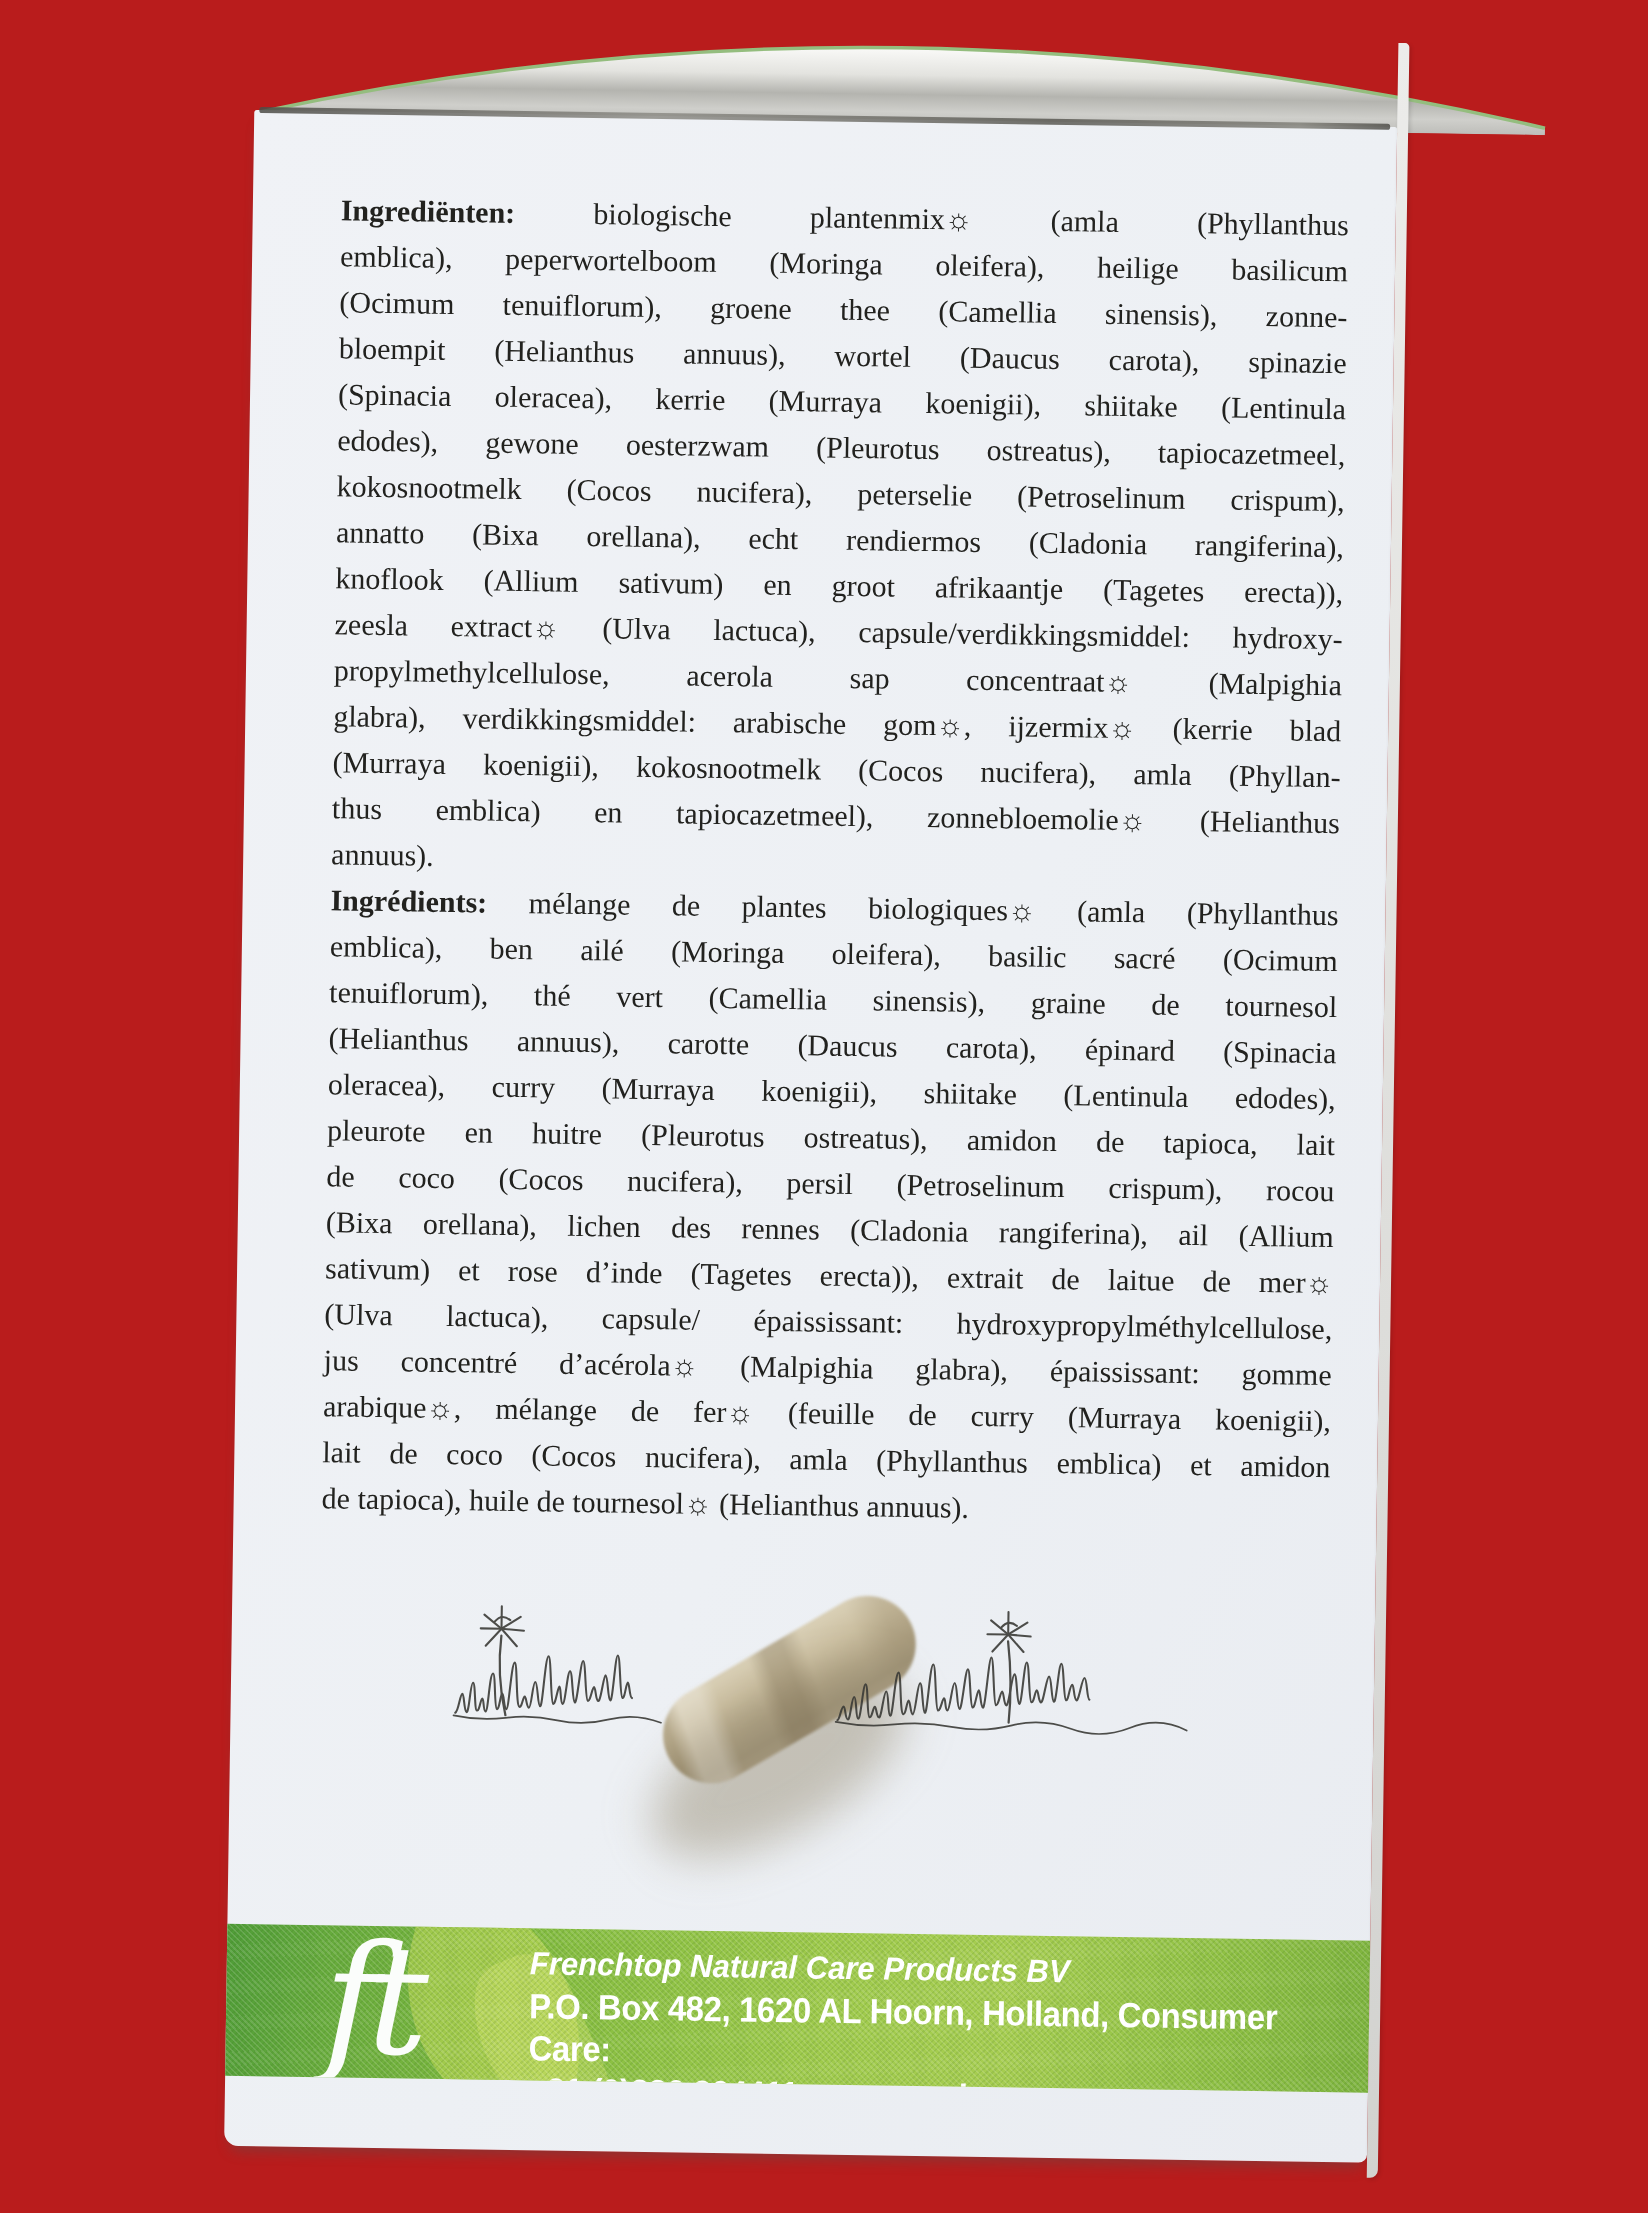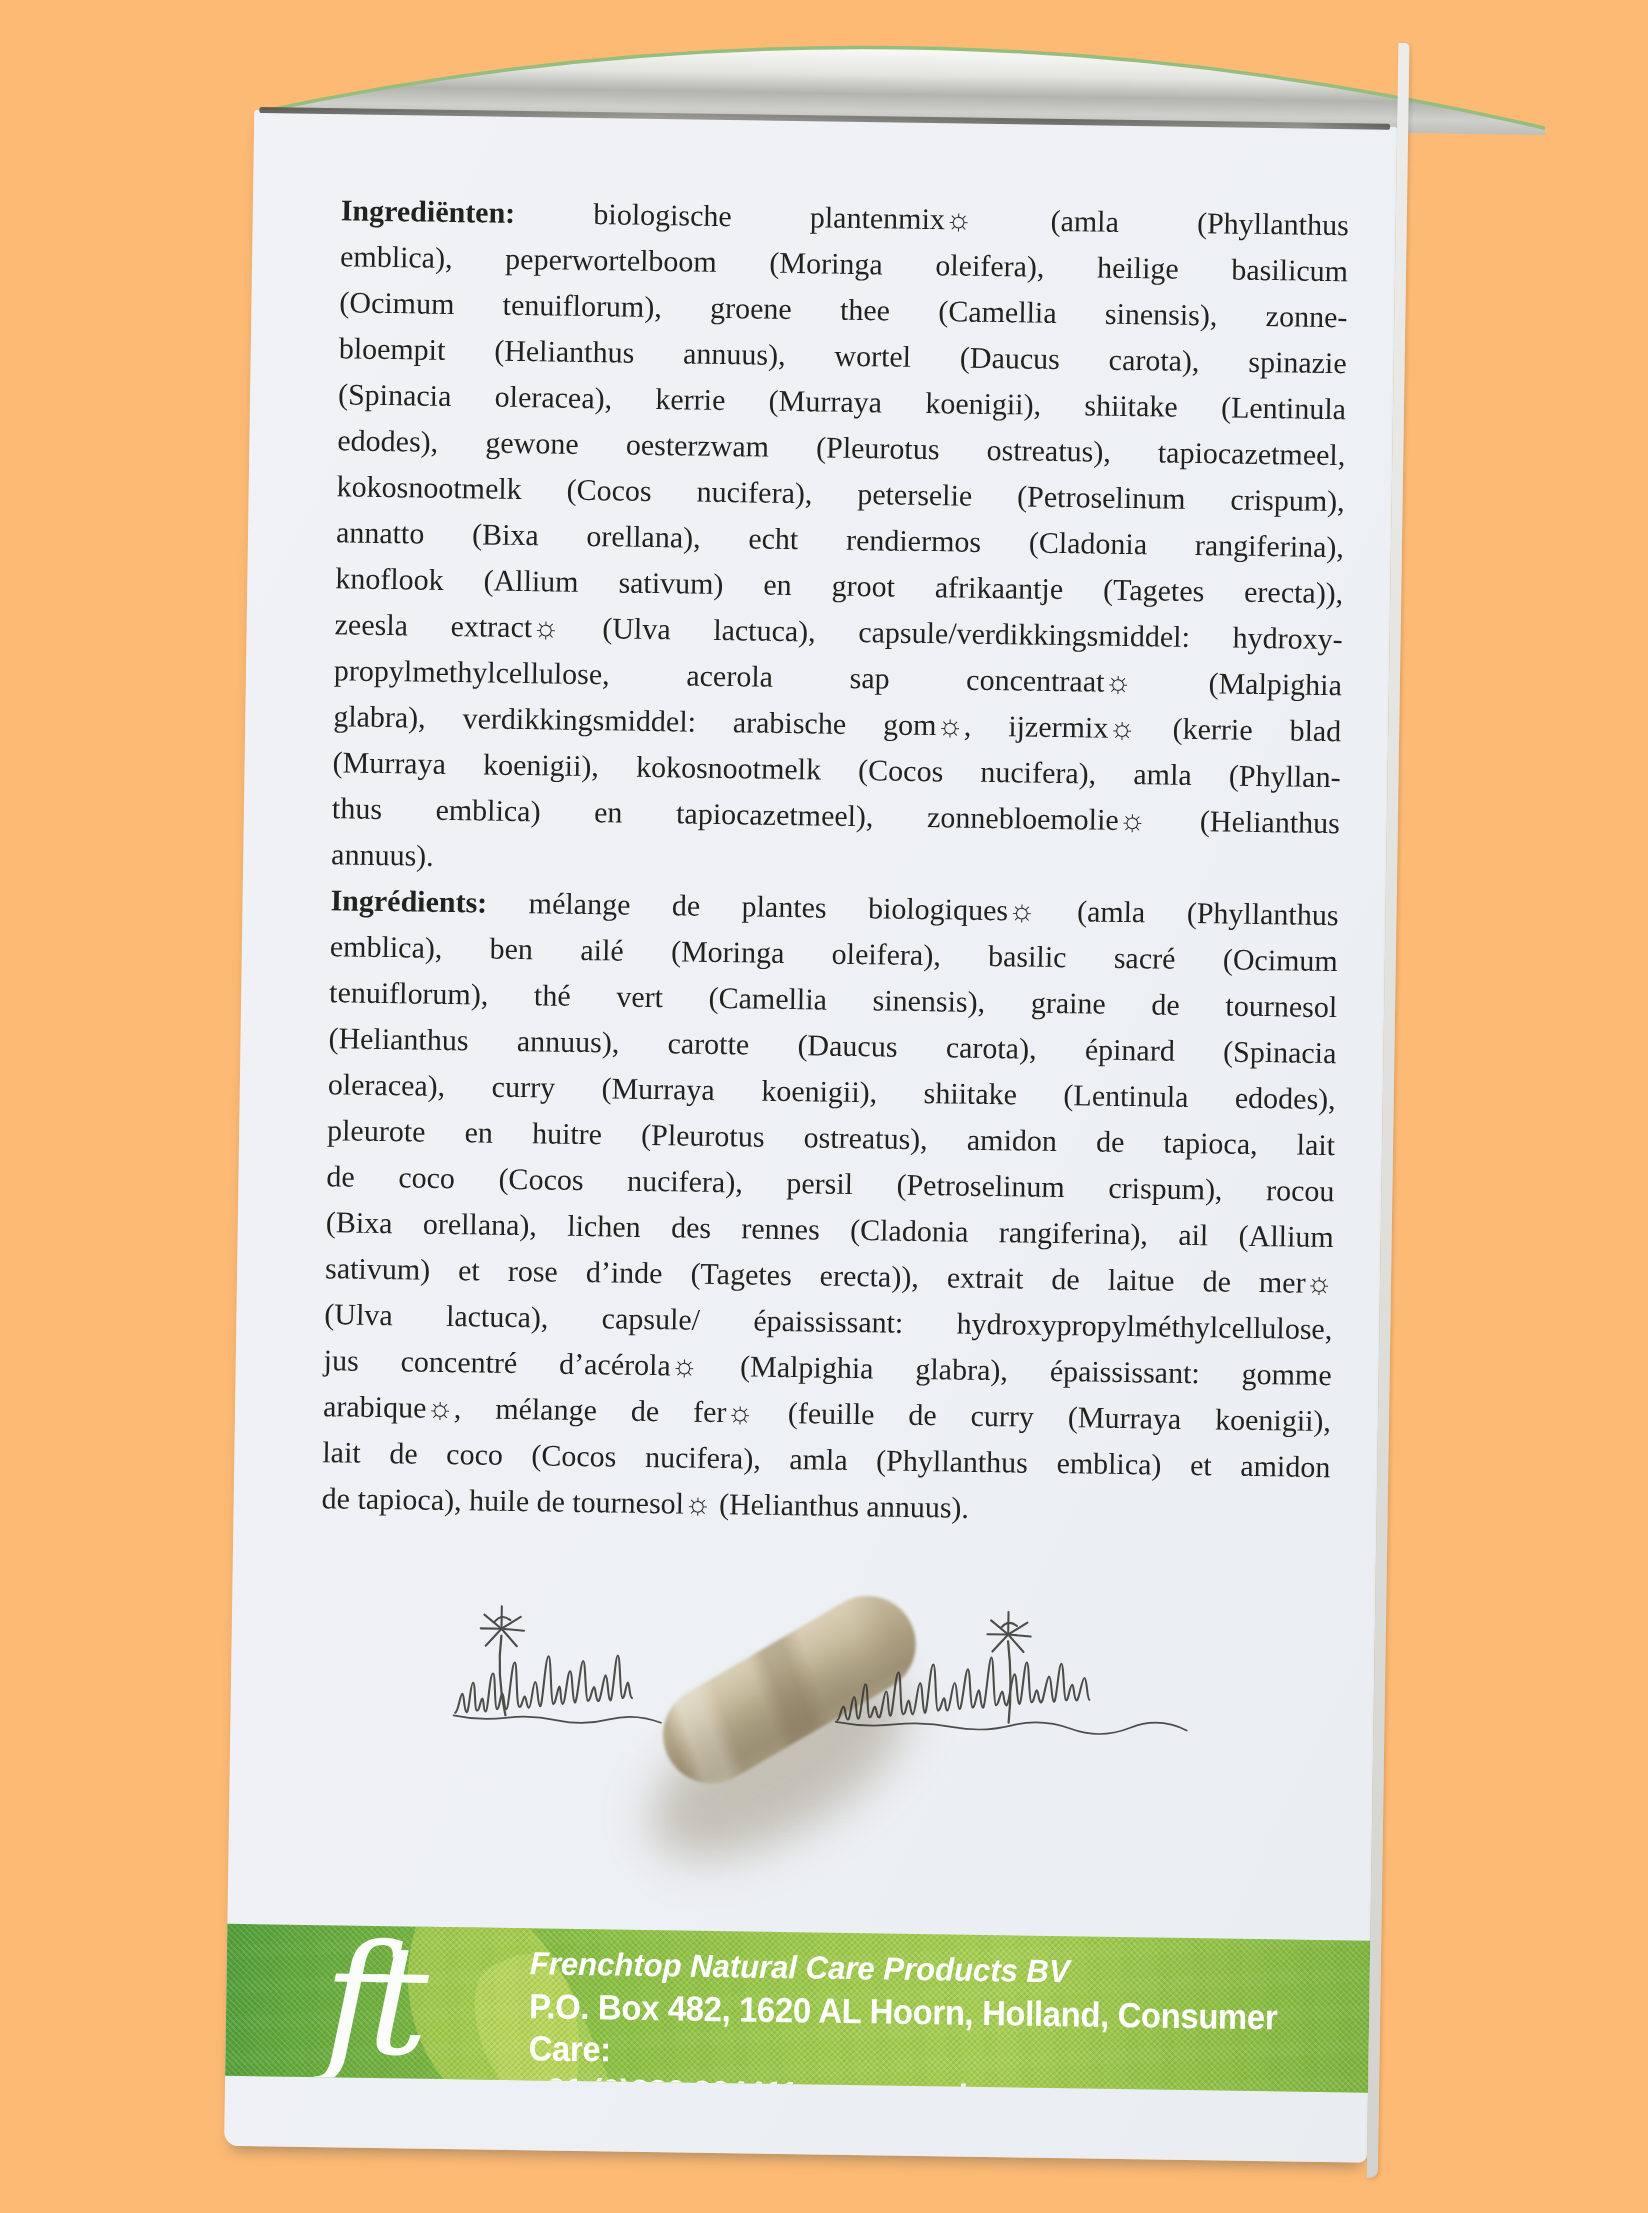--- a/index.html
+++ b/index.html
@@ -1,17 +1,17 @@
 <!DOCTYPE html>
 <html style="font-size:14px"><head>
 <meta charset="utf-8">
 <style>
   html,body{margin:0;padding:0;background:#ffffff;}
   .photo{position:relative;width:1648px;height:2214px;overflow:hidden;
-         background:#fdba74;font-family:"Liberation Serif",serif;}
+         background:#b91c1c;font-family:"Liberation Serif",serif;}
 
   
   .box{position:absolute;left:256px;top:0;width:1143px;height:2179px;
        transform:rotate(0.85deg);transform-origin:605px 0;}
 
   .flap{position:absolute;top:15.6px;left:-3.5px;width:1299px;height:109px;}
 
   .panel{position:absolute;top:119px;left:0;width:1143px;height:2036px;
          background:linear-gradient(115deg,#f0f2f6 0%,#edf0f4 55%,#e9ecf1 100%);
          border-radius:2.6px 2.6px 8.6px 14px;

